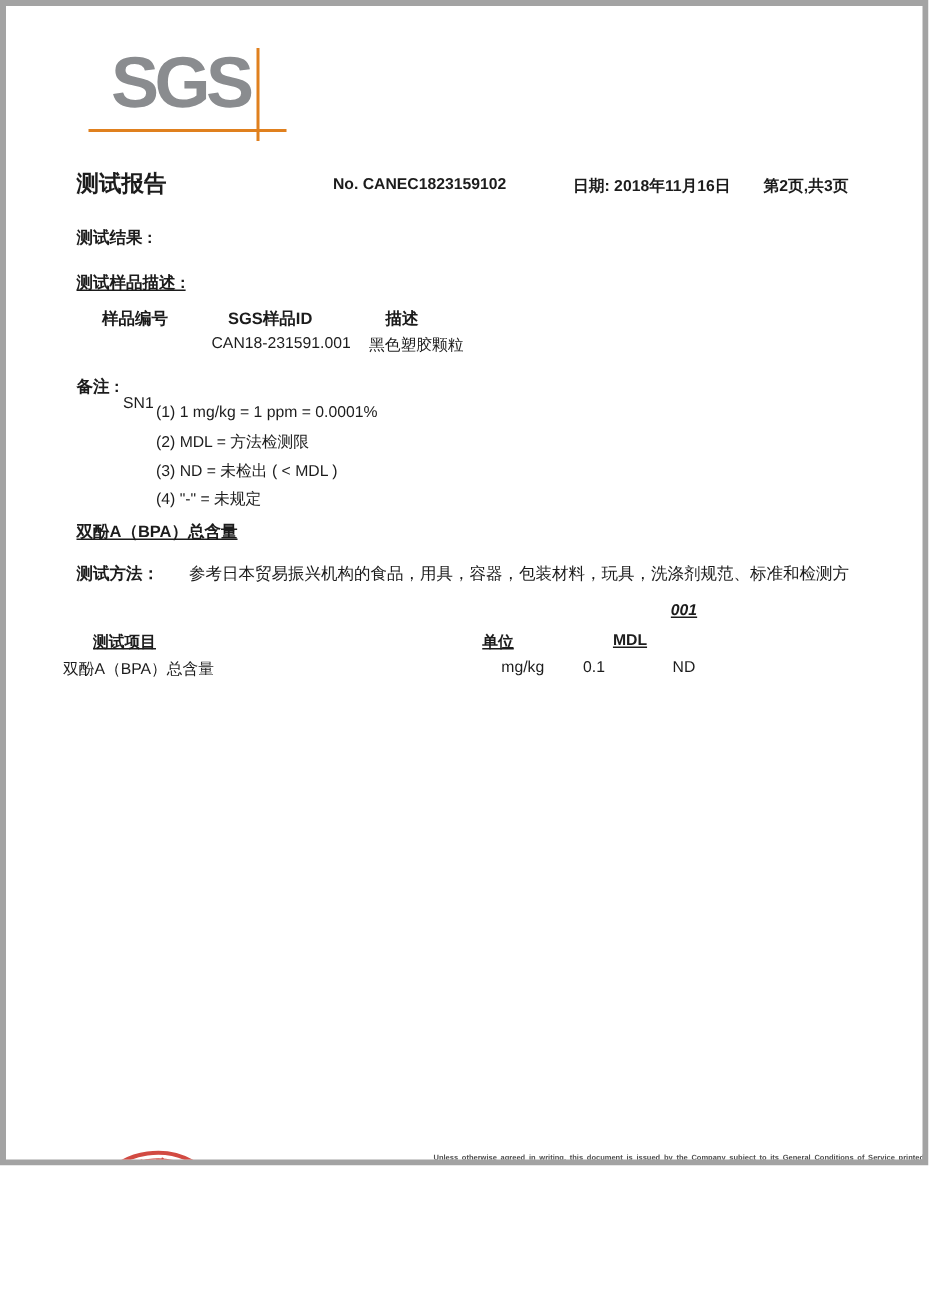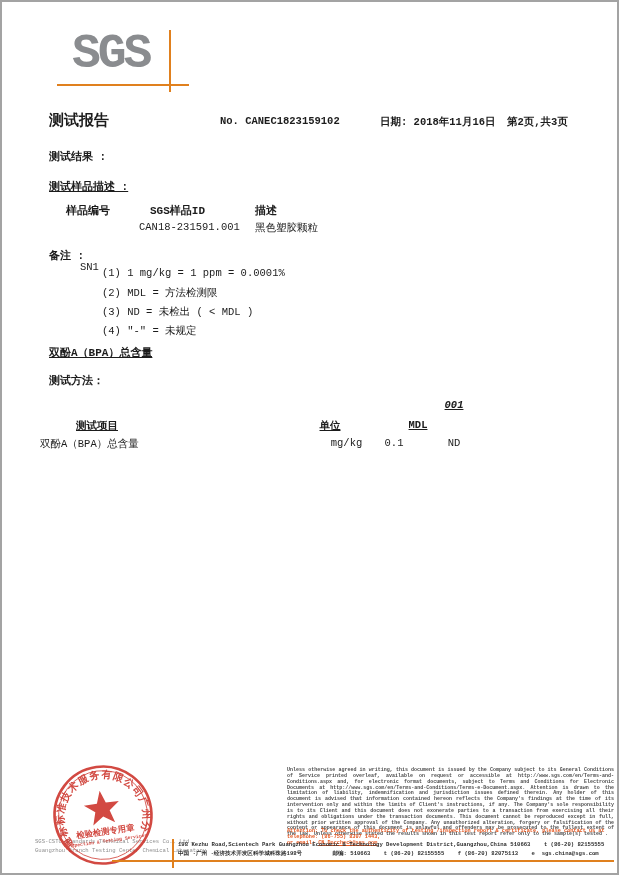--- a/index.html
+++ b/index.html
@@ -1,22 +1,22 @@
 <!DOCTYPE html>
 <html><head>
 <meta charset="utf-8">
 <style>
   html,body{margin:0;padding:0;background:#fff;}
   .page{
     position:relative;
-    width:619px;height:875px;
+    width:619px;height:777px;
     background:#ffffff;
-    border:2px solid #a3a3a3;
+    border:4px solid #a3a3a3;
     box-sizing:border-box;
-    font-family:Liberation Mono, monospace;
+    font-family:Liberation Sans, sans-serif;
     color:#1c1c1c;
     overflow:hidden;
   }
   .abs{position:absolute;}
 
   
   .logo-text{
     left:70px;top:28px;
     font-size:48px;font-weight:800;letter-spacing:-3px;
     color:#8a8c8f;line-height:1;
@@ -36,34 +36,34 @@
 
   .results-label{left:47px;top:147px;}
   .sample-desc-label{left:47px;top:177px;}
 
   
   .st-h1{left:64px;top:201px;}
   .st-h2{left:148px;top:201px;}
   .st-h3{left:253px;top:201px;}
   .st-c1{left:78px;top:219px;margin-top:40px;}
   .st-c2{left:137px;top:219px;}
-  .st-c3{left:253px;top:219px;}
+  .st-c3{left:242px;top:219px;}
 
   .remarks-label{left:47px;top:246px;}
   .note{left:100px;font-size:10.5px;}
   .note1{top:265px;} .note2{top:284px;} .note3{top:303px;} .note4{top:322px;}
 
   .bpa-heading{left:47px;top:343px;font-size:11px;font-weight:bold;text-decoration:underline;}
   .method-label{left:47px;top:371px;}
   .method-l1{left:122px;top:371px;width:478px;font-size:11px;}
   .method-l2{left:122px;top:390px;width:478px;font-size:11px;}
 
   
   .rt-head{font-size:10.5px;font-weight:bold;text-decoration:underline;}
-  .rt-h1{left:74px;top:417px;}
+  .rt-h1{left:58px;top:417px;}
   .rt-h2{left:328px;top:417px;transform:translateX(-50%);}
   .rt-h3{left:392px;top:417px;transform:translateX(-50%);margin-left:24px;}
   .rt-h4{left:452px;top:397px;transform:translateX(-50%);font-style:italic;}
   .rt-c1{left:38px;top:435px;}
   .rt-c2{left:336px;top:435px;transform:translateX(-50%);padding-left:17px;}
   .rt-c3{left:392px;top:435px;transform:translateX(-50%);}
   .rt-c4{left:452px;top:435px;transform:translateX(-50%);}
 
   
   .stamp-caption{left:33px;font-size:5.6px;color:#8f8f8f;white-space:nowrap;}
@@ -111,20 +111,21 @@
   <div class="abs val st-c3">黑色塑胶颗粒</div>
 
   <div class="abs label remarks-label">备注 :</div>
   <div class="abs note note1">(1) 1 mg/kg = 1 ppm = 0.0001%</div>
   <div class="abs note note2">(2) MDL = 方法检测限</div>
   <div class="abs note note3">(3) ND = 未检出 ( &lt; MDL )</div>
   <div class="abs note note4">(4) "-" = 未规定</div>
 
   <div class="abs bpa-heading">双酚A（BPA）总含量</div>
   <div class="abs label method-label">测试方法：</div>
+  <div class="abs method-l1">参考日本贸易振兴机构的食品，用具，容器，包装材料，玩具，洗涤剂规范、标准和检测方</div>
 
   <div class="abs rt-head rt-h1">测试项目</div>
   <div class="abs rt-head rt-h2">单位</div>
   <div class="abs rt-head rt-h3">MDL</div>
   <div class="abs rt-head rt-h4">001</div>
   <div class="abs val rt-c1">双酚A（BPA）总含量</div>
   <div class="abs val rt-c2">mg/kg</div>
   <div class="abs val rt-c3">0.1</div>
   <div class="abs val rt-c4">ND</div>
 

